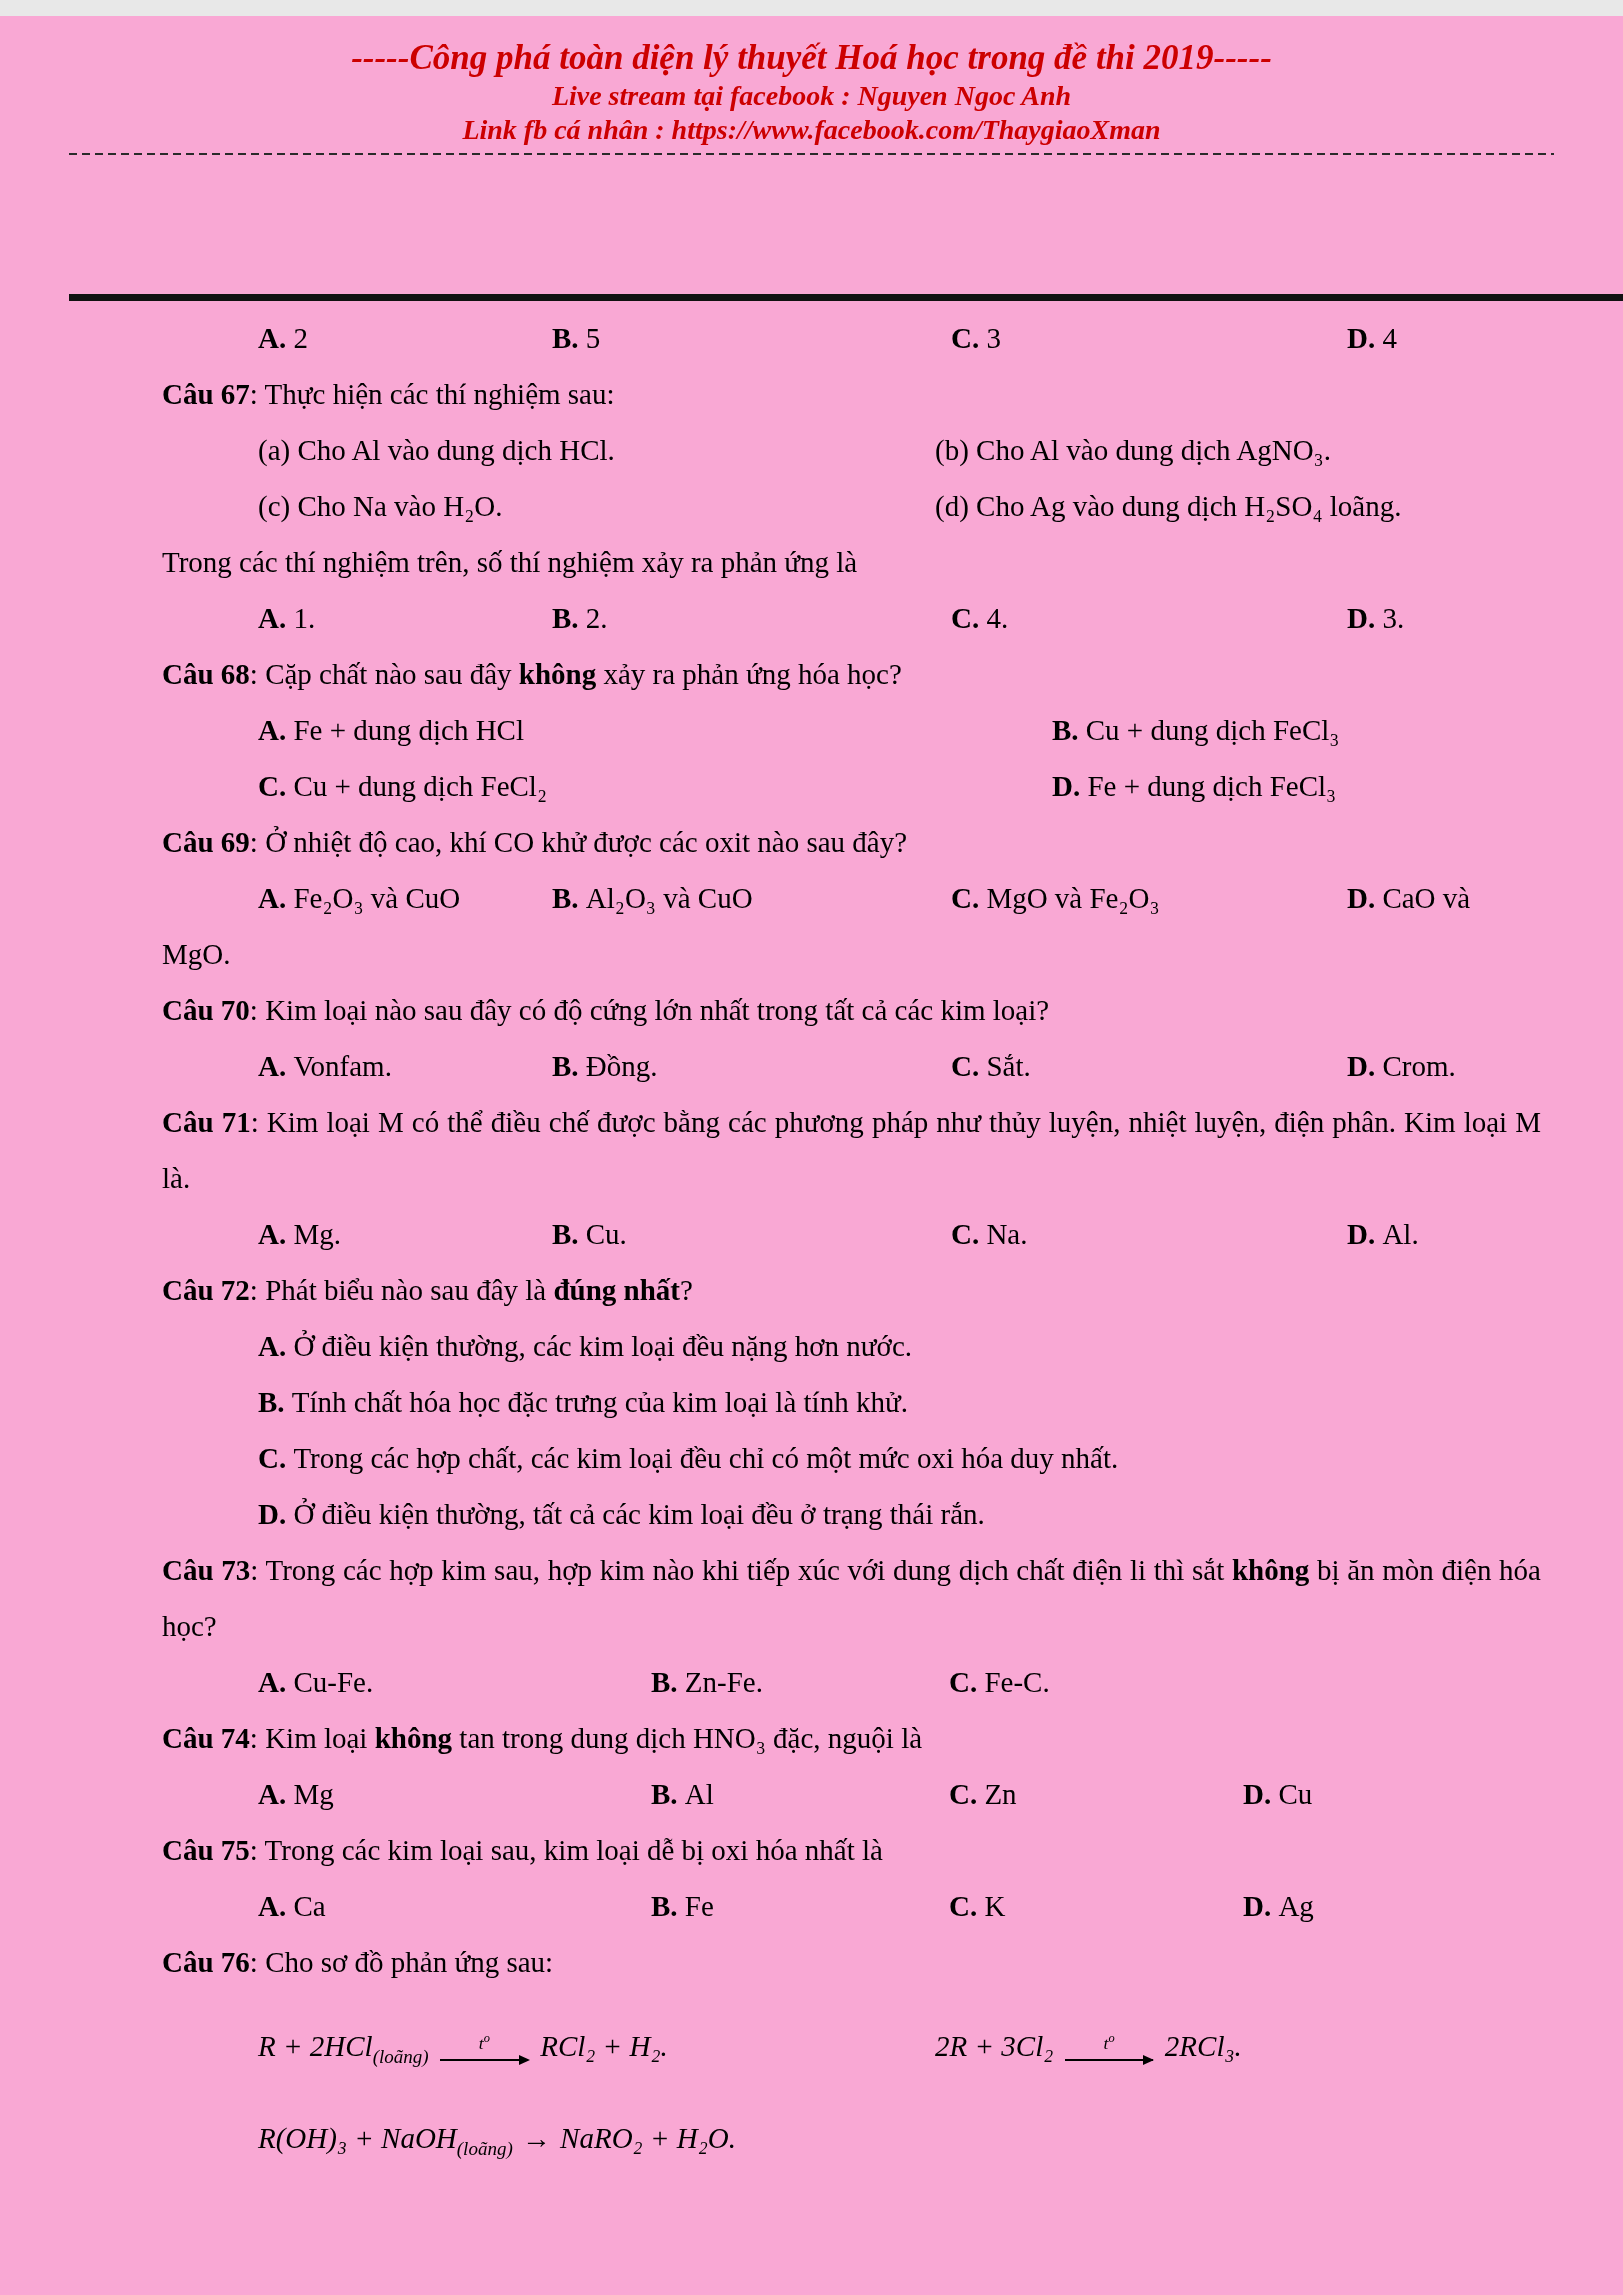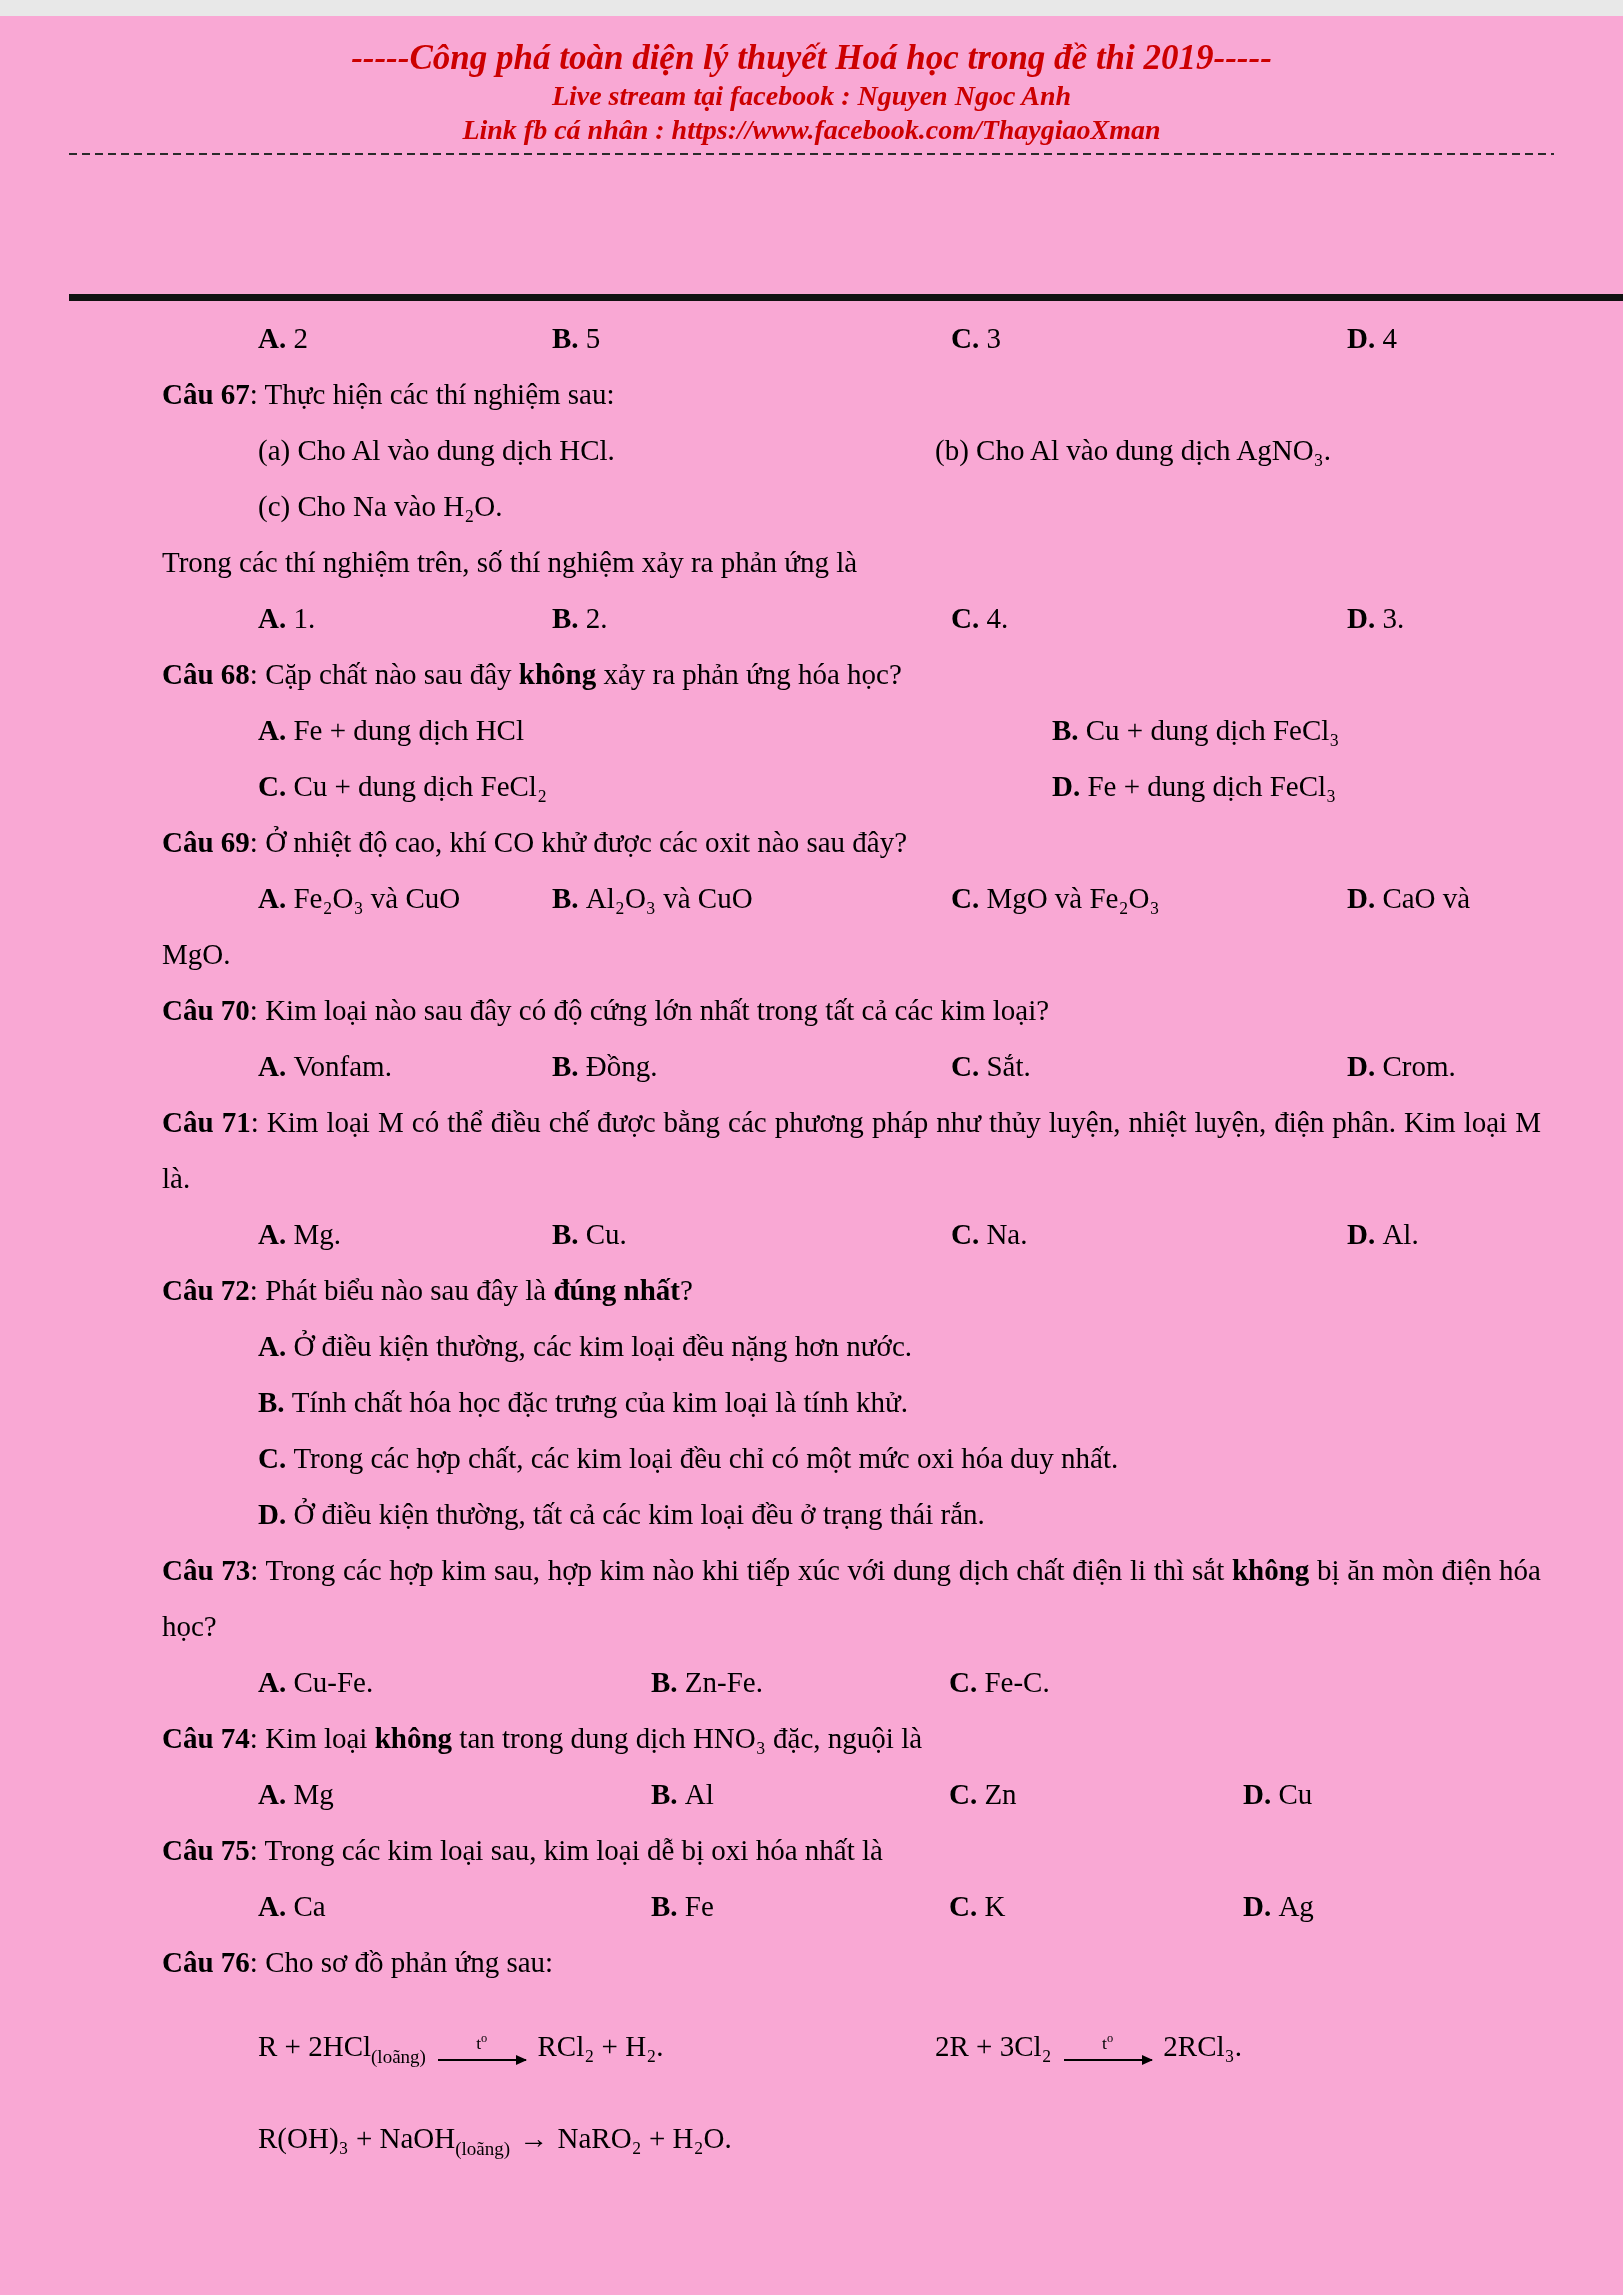--- a/index.html
+++ b/index.html
@@ -68,21 +68,21 @@
     grid-template-columns: 778px auto;
     margin-left: 96px;
     line-height: 56px;
     gap: 16px;
   }
   .optline { margin-left: 96px; line-height: 56px; }
 
   .opt .olabel { font-weight: bold; margin-right: 7.2px; }
 
   
-  .rxns { margin-top: 19.6px; }
+  .rxns { margin-top: 19.6px; font-style: italic; }
   .rxn-row {
     display: grid;
     grid-template-columns: 677px auto;
     margin-left: 96px;
     margin-bottom: 14.4px;
     line-height: 72px;
   }
   .rxn2-row { margin-left: 96px; line-height: 62px; }
   .ssub { font-size: 19px; vertical-align: -6.5px; }
   .rxn-arrow {
@@ -139,20 +139,21 @@
     </div>
 
     <div>
       <p class="stem"><b>Câu 67</b><span>: Thực hiện các thí nghiệm  sau:</span></p>
       <div class="twocola">
         <span>(a) Cho Al vào dung dịch HCl.</span>
         <span>(b) Cho Al vào dung dịch AgNO₃.</span>
       </div>
       <div class="twocola">
         <span>(c) Cho Na vào H₂O.</span>
+        <span>(d) Cho Ag vào dung dịch H₂SO₄ loãng.</span>
       </div>
       <p class="plain">Trong các thí nghiệm  trên, số thí nghiệm  xảy ra phản ứng là</p>
       <div class="opts4a">
         <span class="opt"><b class="olabel">A.</b><span>1.</span></span>
         <span class="opt"><b class="olabel">B.</b><span>2.</span></span>
         <span class="opt"><b class="olabel">C.</b><span>4.</span></span>
         <span class="opt"><b class="olabel">D.</b><span>3.</span></span>
       </div>
     </div>
 

